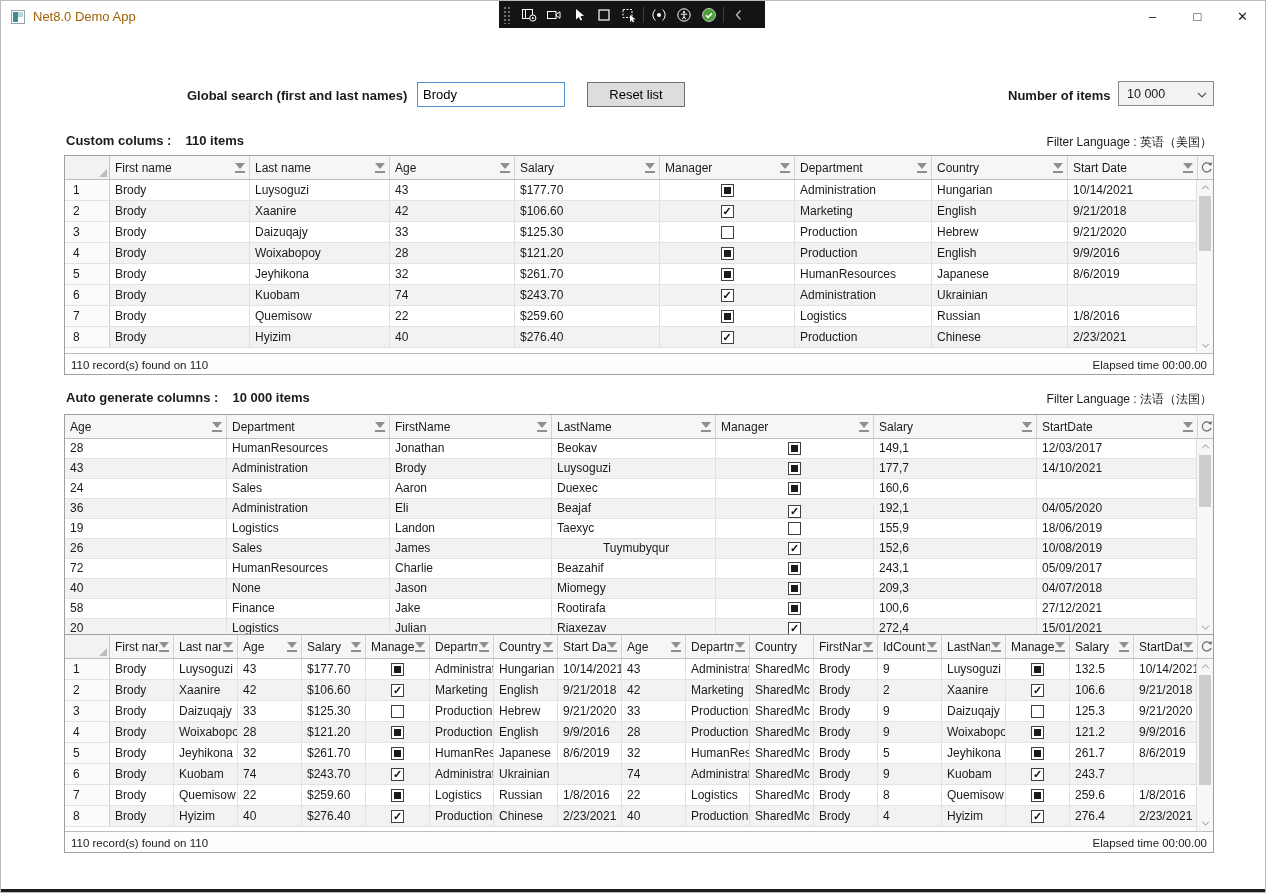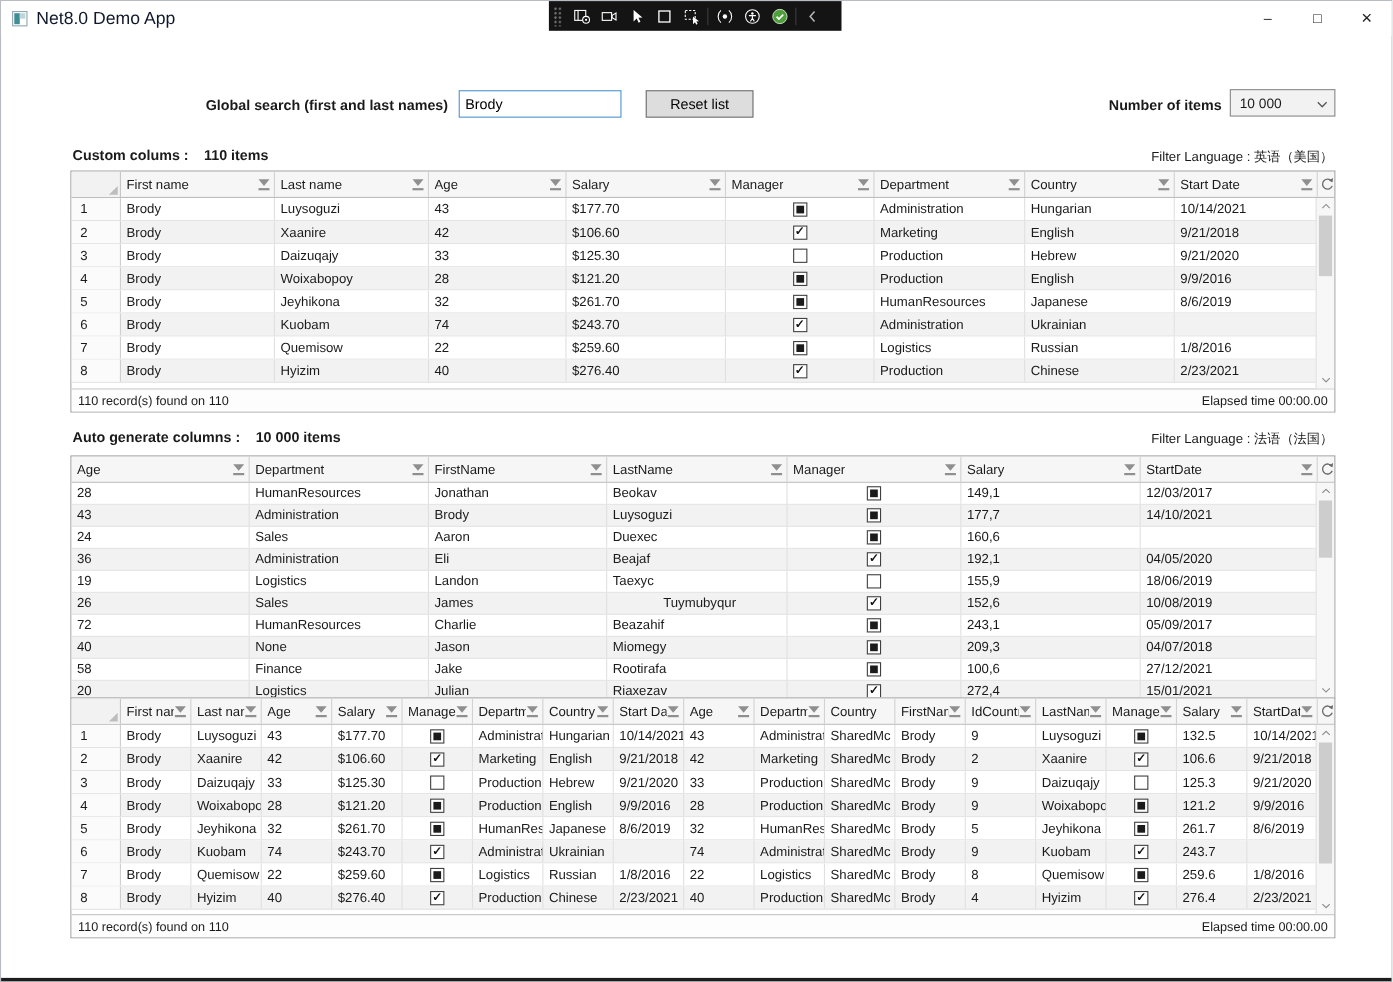--- a/index.html
+++ b/index.html
@@ -5,21 +5,21 @@
   * { box-sizing: border-box; margin: 0; padding: 0; }
   html,body { width:1266px; height:893px; overflow:hidden; }
   body { font-family:"Liberation Sans", sans-serif; background:#fff; position:relative; color:#1a1a1a; }
   .window { position:absolute; inset:0; border:1px solid #b8bcc0; background:#fff; }
 
   
   .titlebar { position:absolute; left:0; top:0; right:0; height:32px; background:#fff; }
   .app-icon { position:absolute; left:10px; top:9px; width:14px; height:14px; border:1px solid #8fa6ad; background:#fff; }
   .app-icon i { position:absolute; left:1px; top:1px; bottom:1px; width:5px; background:#3f8e96; }
   .app-icon b { position:absolute; right:1px; top:1px; width:5px; height:5px; background:#bcd6da; }
-  .app-title { position:absolute; left:32px; top:8px; font-size:16px; color:#0f172a; }
+  .app-title { position:absolute; left:32px; top:8px; font-size:13px; color:#a16207; }
   .win-controls { position:absolute; right:0; top:0; display:flex; }
   .win-btn { width:45px; height:30px; display:flex; align-items:center; justify-content:center; font-size:13px; color:#222; }
 
   
   .dbg-toolbar { position:absolute; left:498px; top:0; width:266px; height:27px; background:#141414; display:flex; align-items:center; padding:0 6px 0 4px; }
   .dbg-grip { width:8px; height:18px; margin-right:5px;
       background-image: radial-gradient(#6f6f6f 1px, transparent 1.2px);
       background-size:4px 4px; }
   .dbg-icon { width:25px; height:22px; display:flex; align-items:center; justify-content:center; }
   .dbg-icon svg { width:16px; height:16px; }
@@ -463,21 +463,21 @@
           <div class="g-cell" style="width: 162px;">Aaron</div>
           <div class="g-cell" style="width: 164px;">Duexec</div>
           <div class="g-cell cbc" style="width: 158px;">
             <span class="cb">
               <span class="fill"></span>
             </span>
           </div>
           <div class="g-cell" style="width: 163px;">160,6</div>
           <div class="g-cell" style="width: 161px;"></div>
         </div>
-        <div class="g-row alt" style="height: 20px; line-height: 19px;">
+        <div class="g-row alt" style="height: 20px; line-height: 19px; align-items: flex-end;">
           <div class="g-cell" style="width: 162px;">36</div>
           <div class="g-cell" style="width: 163px;">Administration</div>
           <div class="g-cell" style="width: 162px;">Eli</div>
           <div class="g-cell" style="width: 164px;">Beajaf</div>
           <div class="g-cell cbc" style="width: 158px;">
             <span class="cb">✓</span>
           </div>
           <div class="g-cell" style="width: 163px;">192,1</div>
           <div class="g-cell" style="width: 161px;">04/05/2020</div>
         </div>

